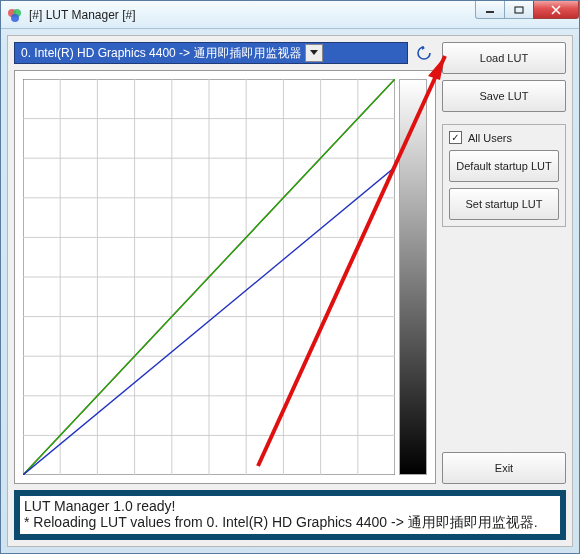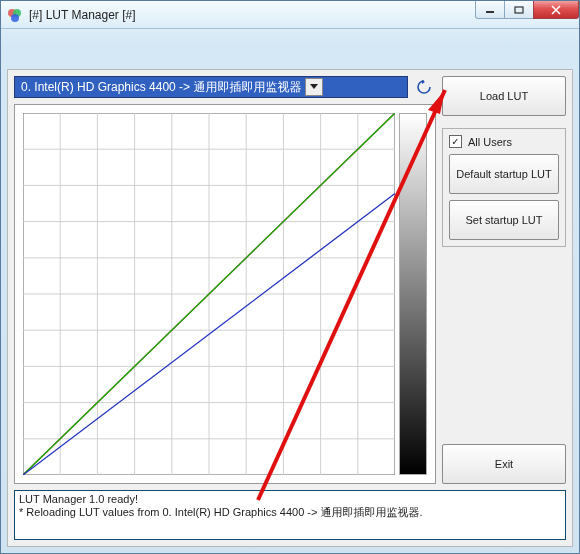--- a/index.html
+++ b/index.html
@@ -12,21 +12,20 @@
     height: 554px;
     overflow: hidden;
   }
   .window {
     width: 580px;
     height: 554px;
     background: linear-gradient(#e8f4fb, #d5e8f5 8%, #cfe3f1);
     border: 1px solid #5a7ba0;
     display: flex;
     flex-direction: column;
-    gap: 34px;
   }
   .titlebar {
     height: 28px;
     background: linear-gradient(#f5fbfe, #dcedf8);
     border-bottom: 1px solid #a8c2d8;
     display: flex;
     align-items: center;
     padding: 0 0 0 6px;
   }
   .title-icon {
@@ -129,21 +128,21 @@
     border: 1px solid #aaa;
   }
   svg.chart { position:absolute; inset:0; width:100%; height:100%; }
   .right-col {
     width: 124px;
     display: flex;
     flex-direction: column;
     gap: 6px;
   }
   .btn {
-    height: 40px;
+    height: 32px;
     background: linear-gradient(#fefefe,#e8e8e8);
     border: 1px solid #8a8a8a;
     border-radius: 2px;
     display:flex;align-items:center;justify-content:center;
     font-size: 11px;
     color: #222;
     cursor: default;
   }
   .group {
     border: 1px solid #b0b0b0;
@@ -152,25 +151,25 @@
     margin-top: 6px;
   }
   .chk-row { display:flex;align-items:center;gap:6px;font-size:11px;color:#222; }
   .chk {
     width:13px;height:13px;border:1px solid #666;background:#fff;
     display:flex;align-items:center;justify-content:center;font-size:10px;color:#222;
   }
   .exit-btn { margin-top: auto; }
   .log-box {
     margin: 6px;
-    border: 1px solid #0c4a6e;
+    border: 6px solid #0c4a6e;
     background: #fff;
     height: 50px;
     padding: 2px 4px;
-    font-size: 11px;
+    font-size: 14px;
     color: #222;
     white-space: pre-wrap;
     overflow: hidden;
   }
   .arrow-overlay {
     position:absolute;
     top: 0; left: 0;
     pointer-events:none;
   }
 </style>
@@ -257,20 +256,21 @@
 
               <line x1="0" y1="400" x2="400" y2="89" stroke="#2030c0" stroke-width="1.4"></line>
             </svg>
           </div>
           <div class="grad-bar"></div>
         </div>
       </div>
 
       <div class="right-col">
         <div class="btn">Load LUT</div>
+        <div class="btn">Save LUT</div>
 
         <div class="group">
           <div class="chk-row">
             <span class="chk">✓</span>
             <span>All Users</span>
           </div>
           <div class="btn">Default startup LUT</div>
           <div class="btn">Set startup LUT</div>
         </div>
 

